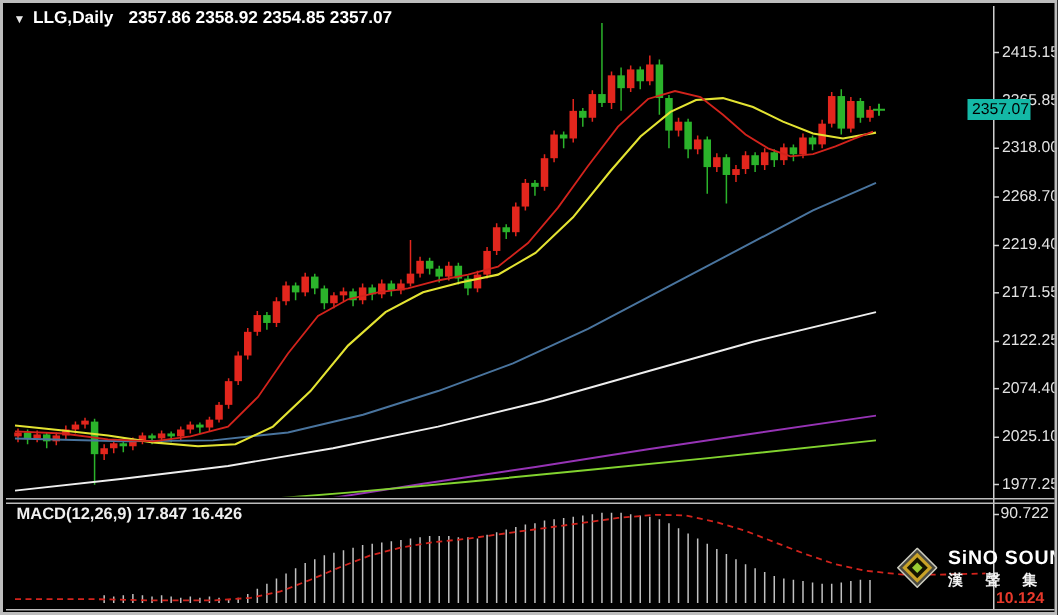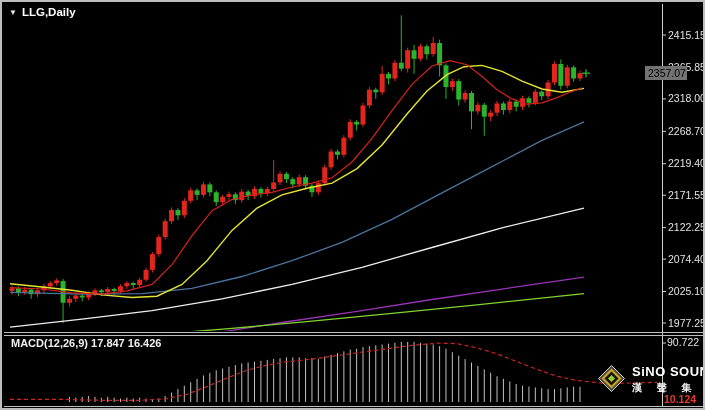--- a/index.html
+++ b/index.html
@@ -13,21 +13,21 @@
     position:absolute;left:7px;top:4px;color:#fff;font-size:11.5px;font-weight:700;
     display:flex;align-items:center;white-space:nowrap;z-index:5;
   }
   .hdr .tri{font-size:8px;margin-right:5px;color:#e8e8e8;cursor:pointer;}
   .hdr .ohlc{margin-left:10px;font-weight:700;}
   .tick-label{
     position:absolute;left:666px;color:#e2e2e2;font-size:10.5px;line-height:13px;
     white-space:nowrap;z-index:3;
   }
   .price-tag{
-    position:absolute;left:643px;width:42px;height:14px;background:#737373;color:#000;
+    position:absolute;left:643px;width:42px;height:14px;background:#14b8a6;color:#000;
     font-size:10.5px;line-height:14px;padding-left:3px;box-sizing:border-box;
     z-index:4;white-space:nowrap;
   }
   .macd-label{
     position:absolute;left:9px;top:335px;color:#efefef;font-size:11px;font-weight:600;
     white-space:nowrap;z-index:5;
   }
   .macd-axis-top{
     position:absolute;left:665px;top:334px;color:#e2e2e2;font-size:10.5px;z-index:3;
   }
@@ -346,20 +346,21 @@
       <line x1="660" y1="225.63576158940398" x2="664" y2="225.63576158940398" stroke="#cfcfcf" stroke-width="1"></line>
       <line x1="660" y1="257.1059602649006" x2="664" y2="257.1059602649006" stroke="#cfcfcf" stroke-width="1"></line>
       <line x1="660" y1="289.52980132450335" x2="664" y2="289.52980132450335" stroke="#cfcfcf" stroke-width="1"></line>
       <line x1="660" y1="321" x2="664" y2="321" stroke="#cfcfcf" stroke-width="1"></line>
       <line x1="660" y1="341.0013045" x2="664" y2="341.0013045" stroke="#cfcfcf" stroke-width="1"></line>
     </svg>
 
   <div class="hdr">
     <span class="tri">▼</span>
     <span>LLG,Daily</span>
+    <span class="ohlc">2357.86 2358.92 2354.85 2357.07</span>
   </div>
 
   <div id="tick-labels">
       <div class="tick-label" style="top: 26.5px;">2415.15</div>
       <div class="tick-label" style="top: 58.9238px;">2365.85</div>
       <div class="tick-label" style="top: 90.394px;">2318.00</div>
       <div class="tick-label" style="top: 122.818px;">2268.70</div>
       <div class="tick-label" style="top: 155.242px;">2219.40</div>
       <div class="tick-label" style="top: 186.712px;">2171.55</div>
       <div class="tick-label" style="top: 219.136px;">2122.25</div>

